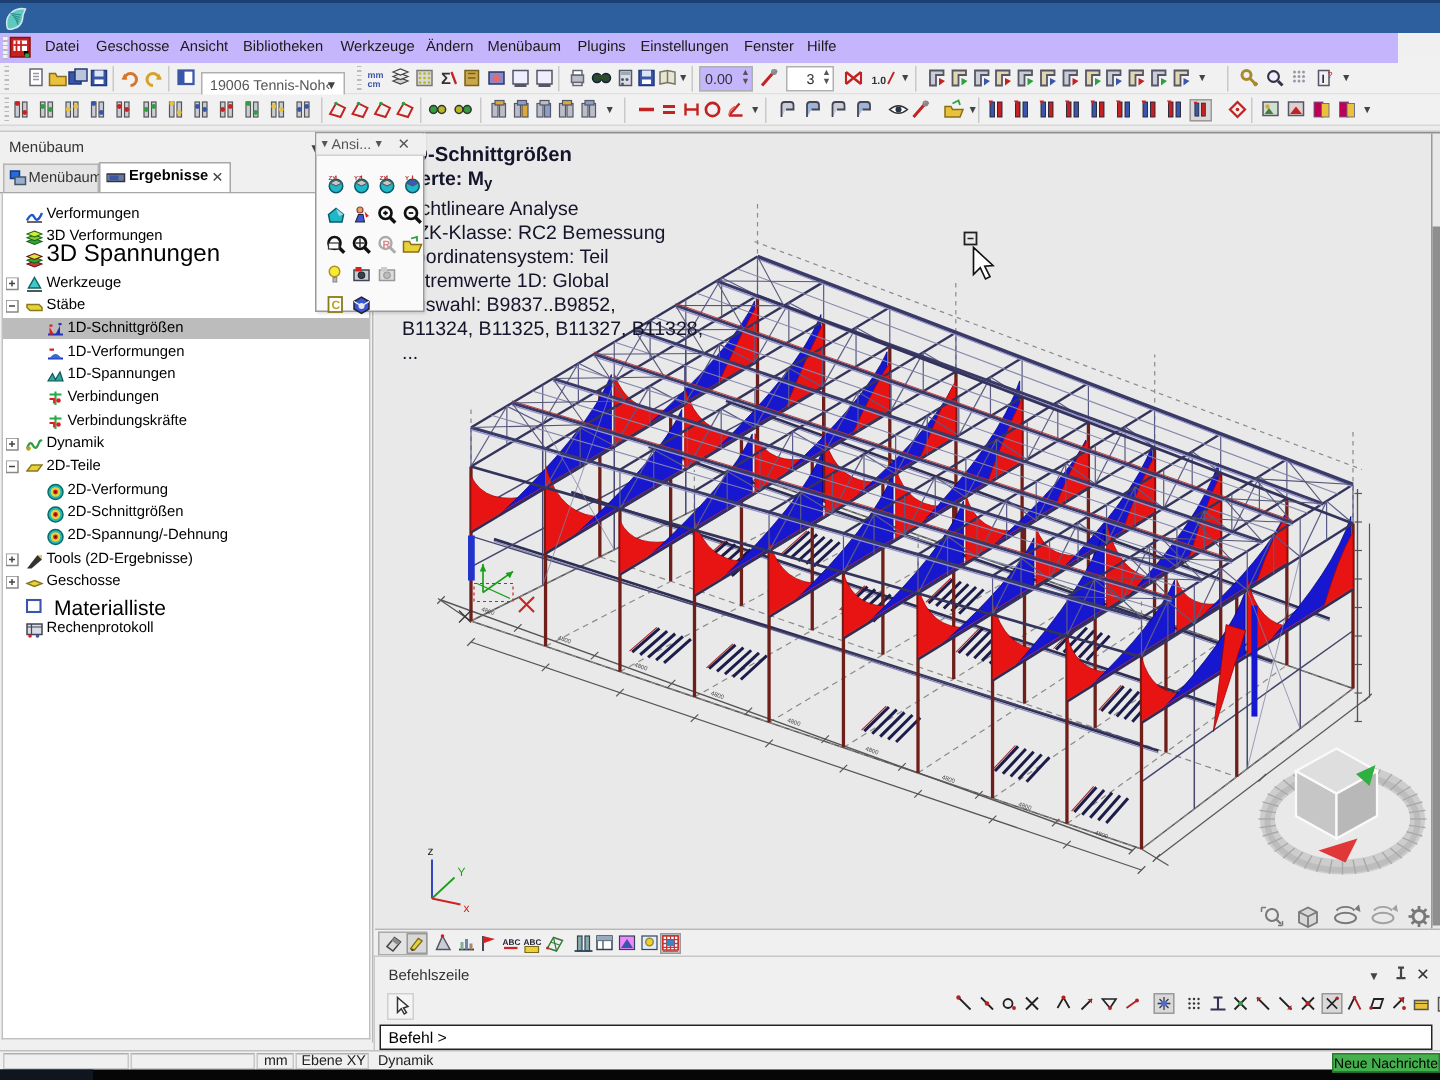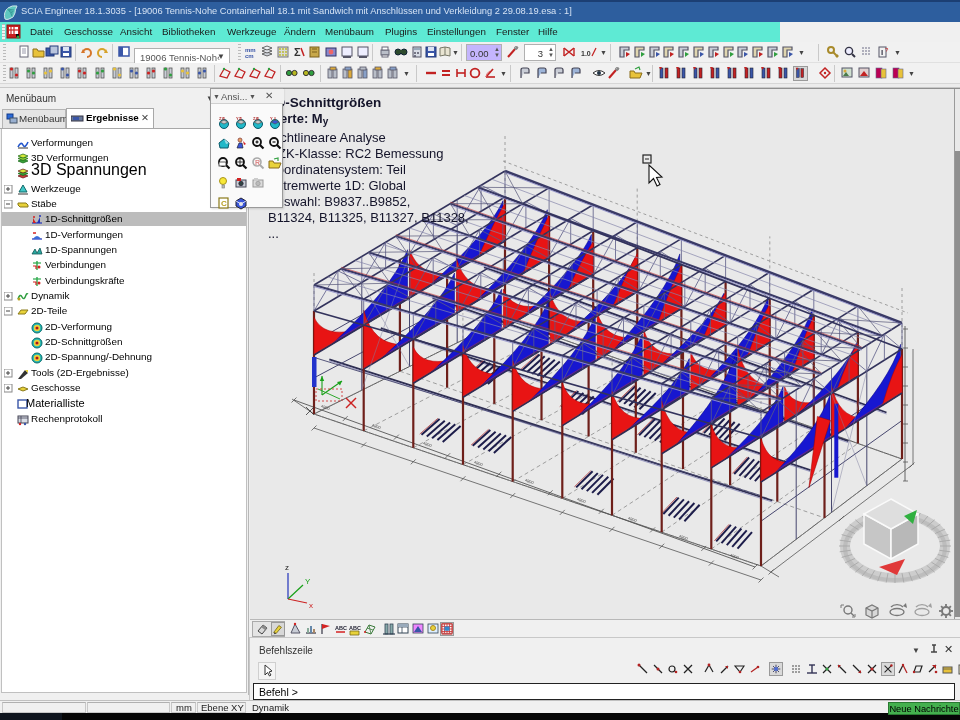--- a/index.html
+++ b/index.html
@@ -2,23 +2,22 @@
 <html><head><meta charset="utf-8"><style>html,body{margin:0;padding:0;width:960px;height:720px;overflow:hidden;font-family:"Liberation Sans",sans-serif;background:#f0f0f0;position:relative}*{box-sizing:border-box}.abs{position:absolute}</style></head><body>
 <div class="abs" style="left:0;top:0;width:960px;height:22px;background:#2d5e9e;border-top:2px solid #1c3f74">
     <svg style="position:absolute;left:3px;top:2px;" width="16" height="17" viewBox="0 0 16 17">
       <path d="M2 15 Q0 8 5 4 Q9 1 14 2 Q12 6 12 9 Q11 14 6 15 Q4 16 2 15 Z" fill="#5fc8c0" stroke="#cfe6ea" stroke-width="1"></path>
       <line x1="4" y1="5.0" x2="11.0" y2="6.0" stroke="#2a8a88" stroke-width="0.7"></line>
       <line x1="5" y1="6.2" x2="10.5" y2="7.6" stroke="#2a8a88" stroke-width="0.7"></line>
       <line x1="6" y1="7.4" x2="10.0" y2="9.2" stroke="#2a8a88" stroke-width="0.7"></line>
       <line x1="7" y1="8.6" x2="9.5" y2="10.8" stroke="#2a8a88" stroke-width="0.7"></line>
       <line x1="8" y1="9.8" x2="9.0" y2="12.4" stroke="#2a8a88" stroke-width="0.7"></line>
     </svg>
-    <span class="abs" style="left:21px;top:4px;font-size:9.3px;color:#d4e2f4;letter-spacing:-0.1px;letter-spacing:0px">SCIA Engineer 18.1.3035 - [19006 Tennis-Nohe Containerhall 18.1 mit Sandwich mit Anschlüssen und Verkleidung 2 29.08.19.esa : 1]</span>
   </div>
-<div class="abs" style="left:0;top:22px;width:780px;height:20px;background:#5eead4">
+<div class="abs" style="left:0;top:22px;width:932px;height:20px;background:#c4b5fd">
     <div style="position:absolute;left:2px;top:2px;width:3px;height:16px;background:repeating-linear-gradient(180deg,#bbb 0 1px,#f1f1f1 1px 3px)"></div>
     <svg style="position:absolute;left:6px;top:2px;" width="16" height="16" viewBox="0 0 16 16">
       <rect x="1" y="1" width="13" height="13" fill="#c82020" stroke="#8a1010" stroke-width="1"></rect>
       <rect x="3" y="3" width="9" height="7" fill="#fff"></rect>
       <line x1="5" y1="3" x2="5" y2="10" stroke="#c82020" stroke-width="1.2"></line>
       <line x1="8" y1="3" x2="8" y2="10" stroke="#c82020" stroke-width="1.2"></line>
       <line x1="3" y1="6" x2="12" y2="6" stroke="#c82020" stroke-width="1.2"></line>
       <rect x="10" y="10" width="3" height="3" fill="#0a0a0a"></rect>
       <circle cx="12" cy="13" r="1.5" fill="#2f9e3f"></circle>
     </svg>
@@ -623,21 +622,21 @@
       <line x1="2" y1="4" x2="6" y2="4" stroke="#444" stroke-width="1"></line>
       <line x1="4" y1="2" x2="4" y2="6" stroke="#444" stroke-width="1"></line>
     </svg>
     <svg style="position:absolute;left:17px;top:295.1px;" width="12" height="12" viewBox="0 0 12 12">
       <path d="M1 6 L6 4 L11 6 L6 8 Z" fill="#e8d23a" stroke="#8a7a1a" stroke-width="1"></path>
     </svg>
     <span class="abs" style="left:31px;top:294.1px;font-size:9.9px;color:#000">Geschosse</span>
     <svg style="position:absolute;left:17px;top:310.45px;" width="12" height="12" viewBox="0 0 12 12">
       <rect x="1" y="2" width="9" height="8" fill="#fff" stroke="#3a56a8" stroke-width="1.4"></rect>
     </svg>
-    <span class="abs" style="left:26px;top:309.4px;font-size:11px;color:#000">Materialliste</span>
+    <span class="abs" style="left:36px;top:309.4px;font-size:14px;color:#000">Materialliste</span>
     <svg style="position:absolute;left:17px;top:325.8px;" width="12" height="12" viewBox="0 0 12 12">
       <rect x="1" y="2" width="10" height="7" fill="#d9dde6" stroke="#445" stroke-width="1"></rect>
       <line x1="1" y1="4" x2="11" y2="4" stroke="#445" stroke-width="0.8"></line>
       <line x1="4" y1="2" x2="4" y2="9" stroke="#445" stroke-width="0.8"></line>
       <circle cx="3" cy="10" r="1.2" fill="#d42222"></circle>
       <circle cx="8" cy="10" r="1.2" fill="#3a56a8"></circle>
     </svg>
     <span class="abs" style="left:31px;top:324.8px;font-size:9.9px;color:#000">Rechenprotokoll</span>
   </div>
 <div class="abs" style="left:250px;top:88px;width:710px;height:531px;background:#e9e9e9;border-top:1px solid #909090">

